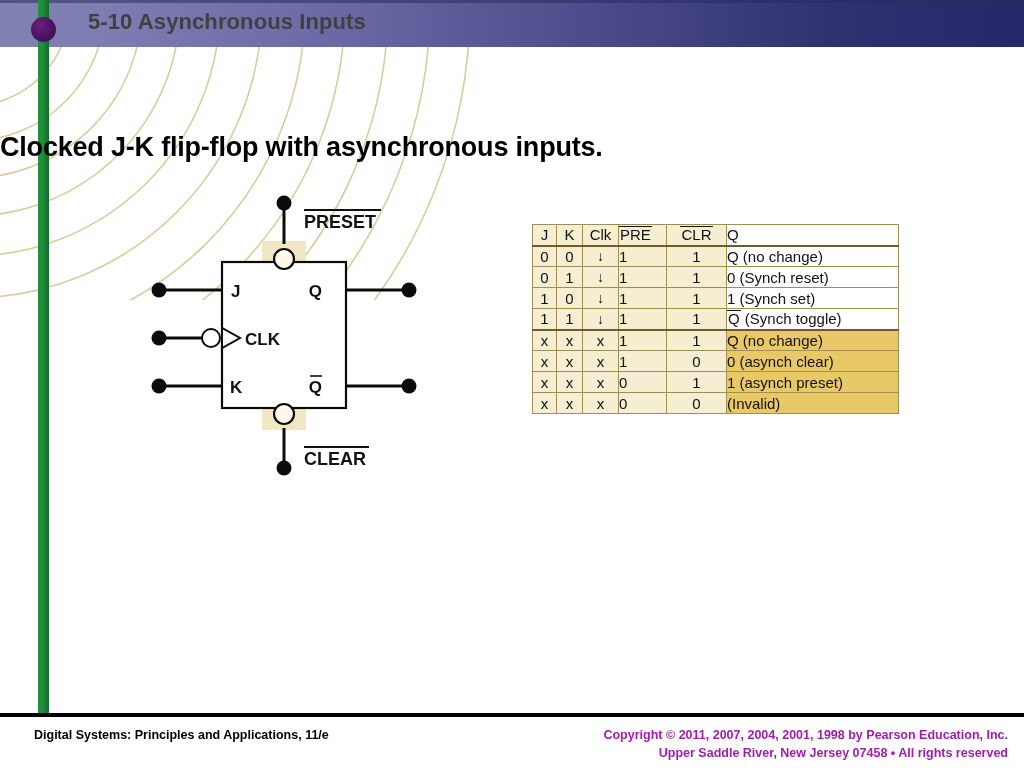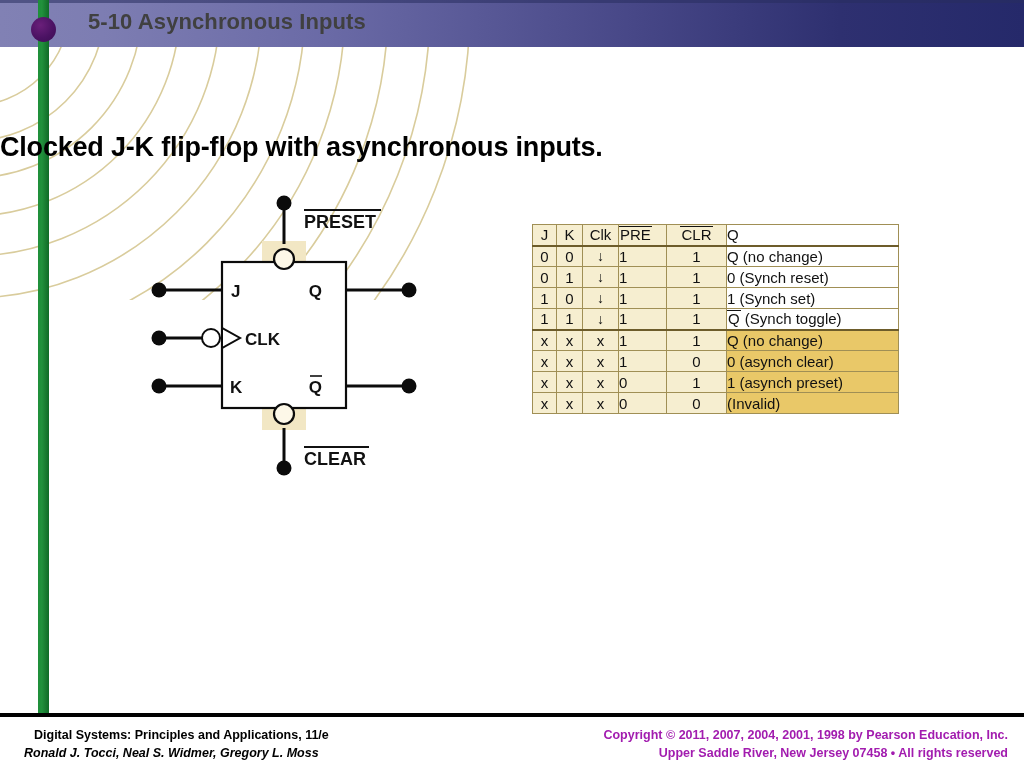--- a/index.html
+++ b/index.html
@@ -335,18 +335,17 @@
         <td class="c-clr tt-cream">0</td>
         <td class="c-q tt-gold">(Invalid)</td>
       </tr>
     </tbody>
   </table>
 </div>
 
 <div class="footer-rule"></div>
 <div class="footer-left">
   <div class="fl-1">Digital Systems: Principles and Applications, 11/e</div>
-  <div class="fl-2">Ronald J. Tocci, Neal S. Widmer, Gregory L. Moss</div>
 </div>
 <div class="footer-right">
   <div>Copyright © 2011, 2007, 2004, 2001, 1998  by Pearson Education, Inc.</div>
   <div>Upper Saddle River, New Jersey 07458 • All rights reserved</div>
 </div>
 
 </body></html>

